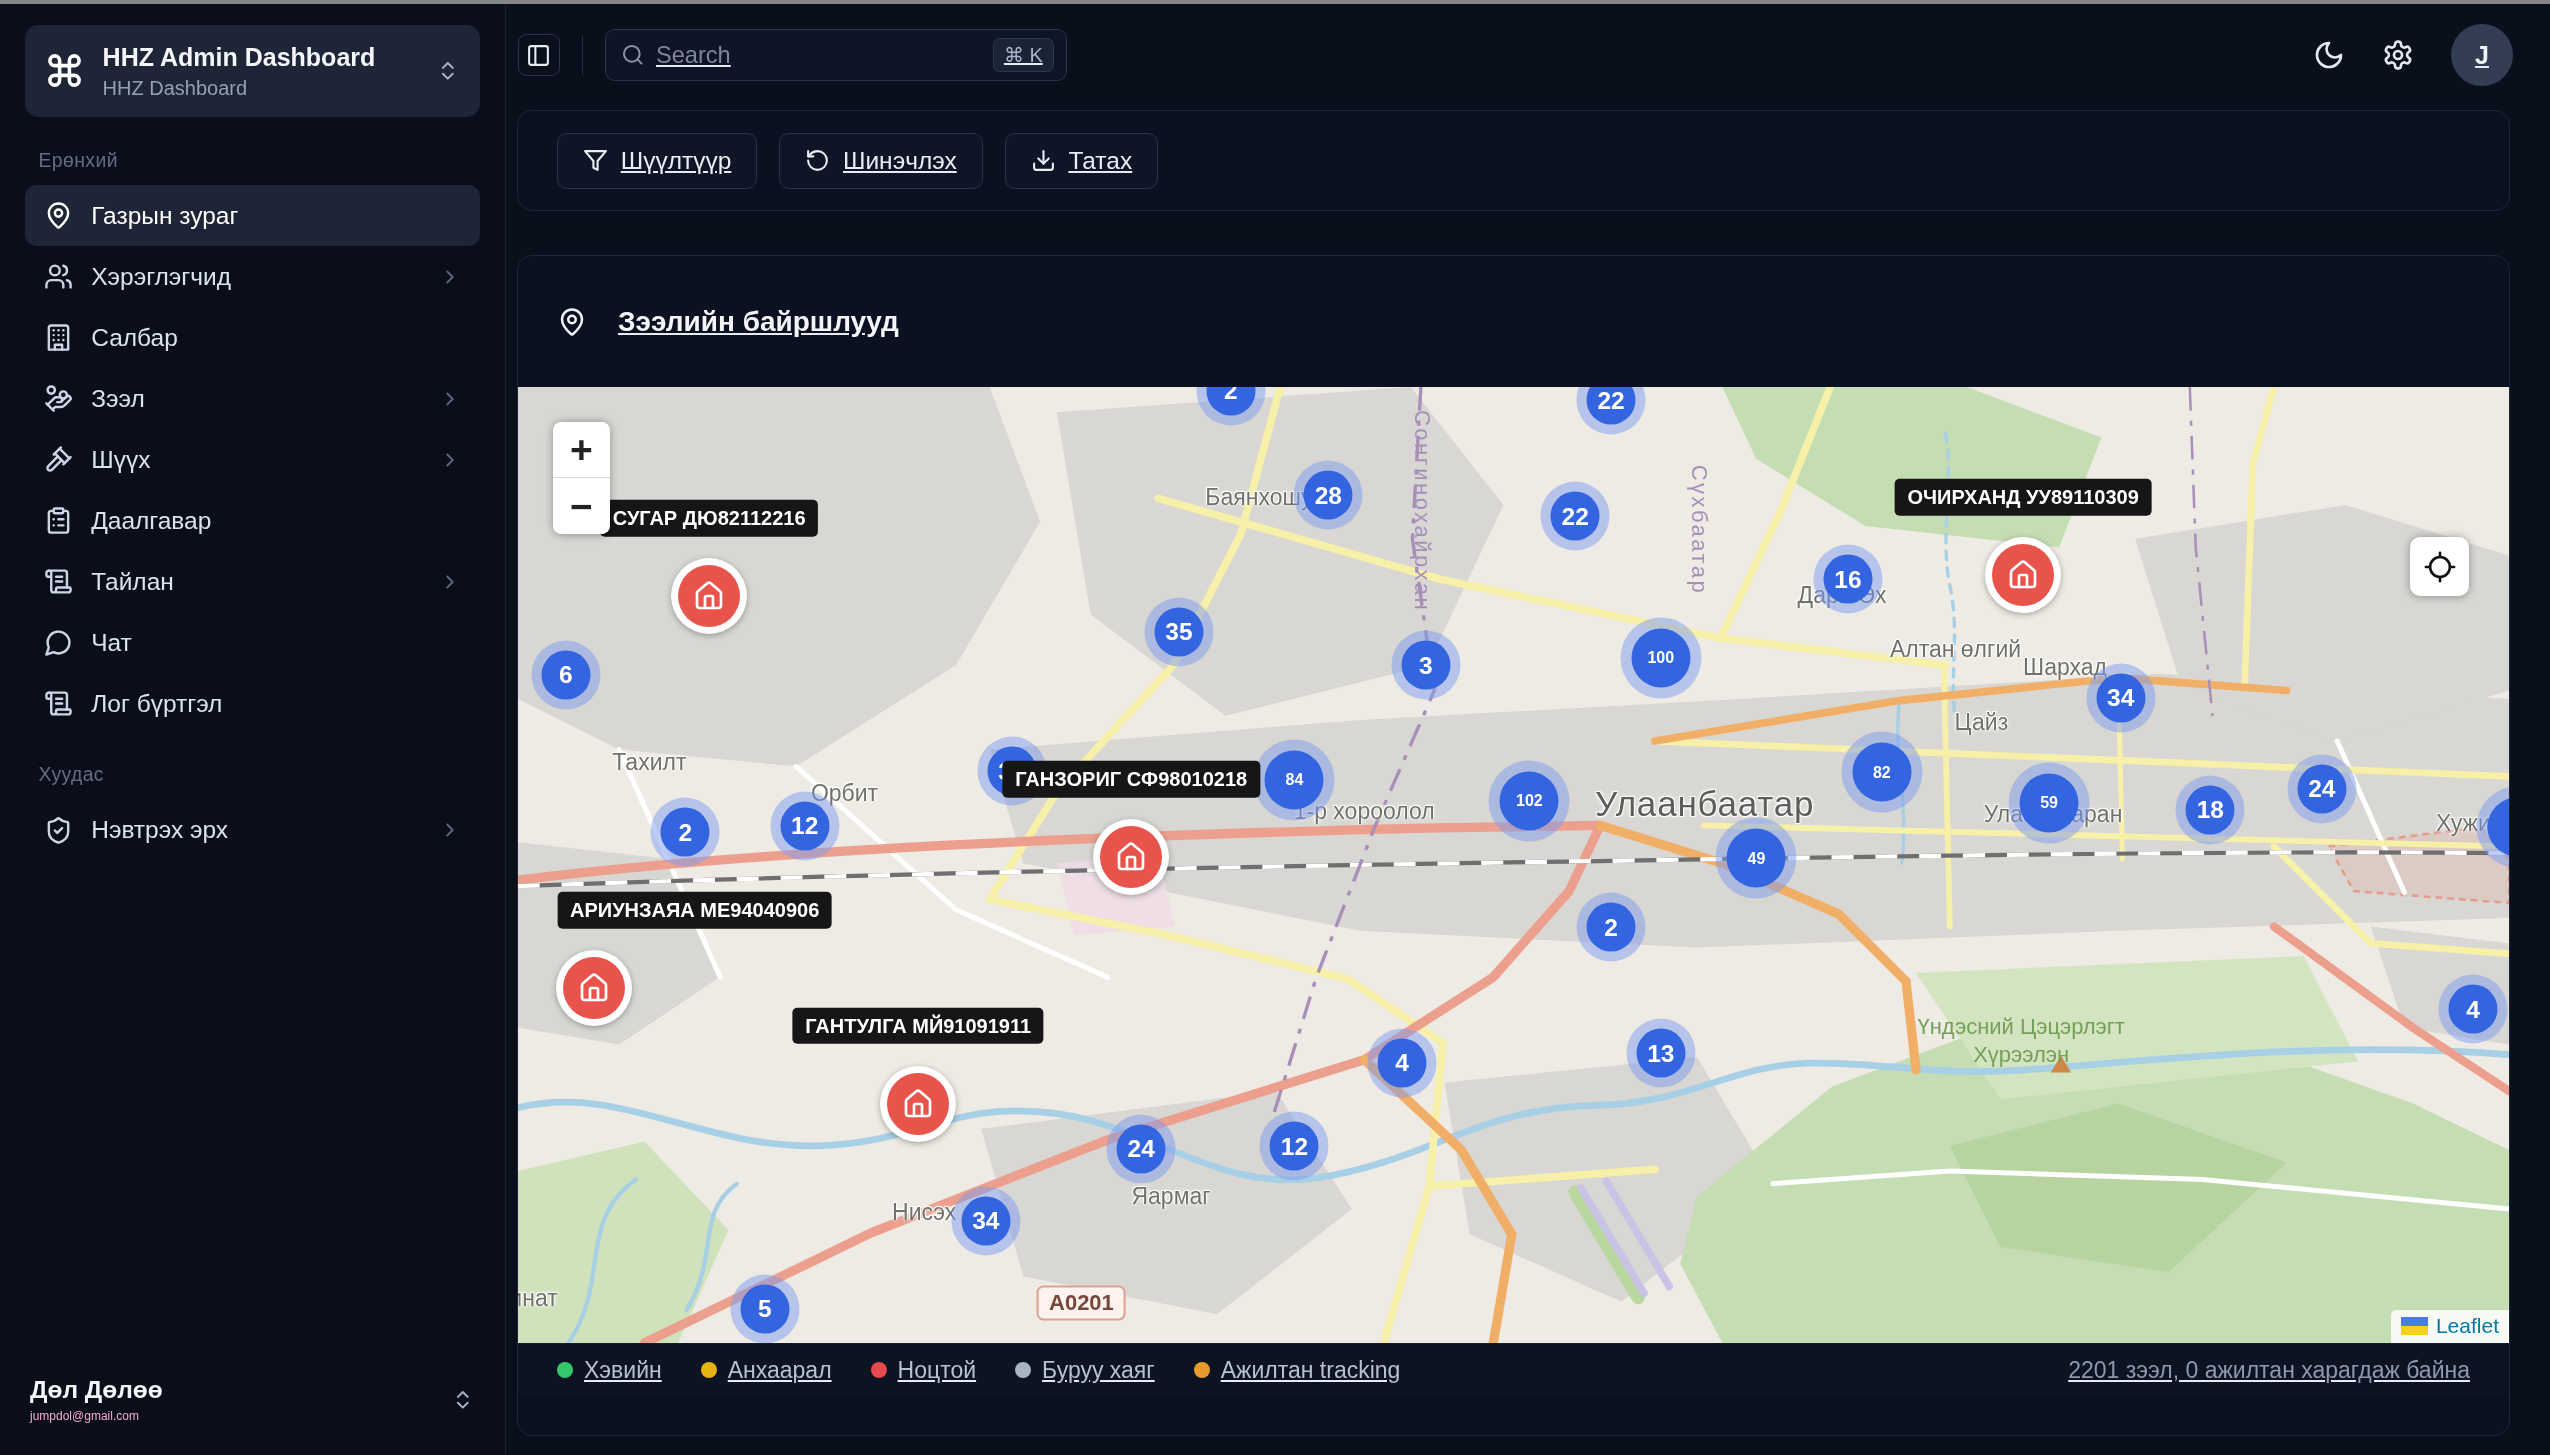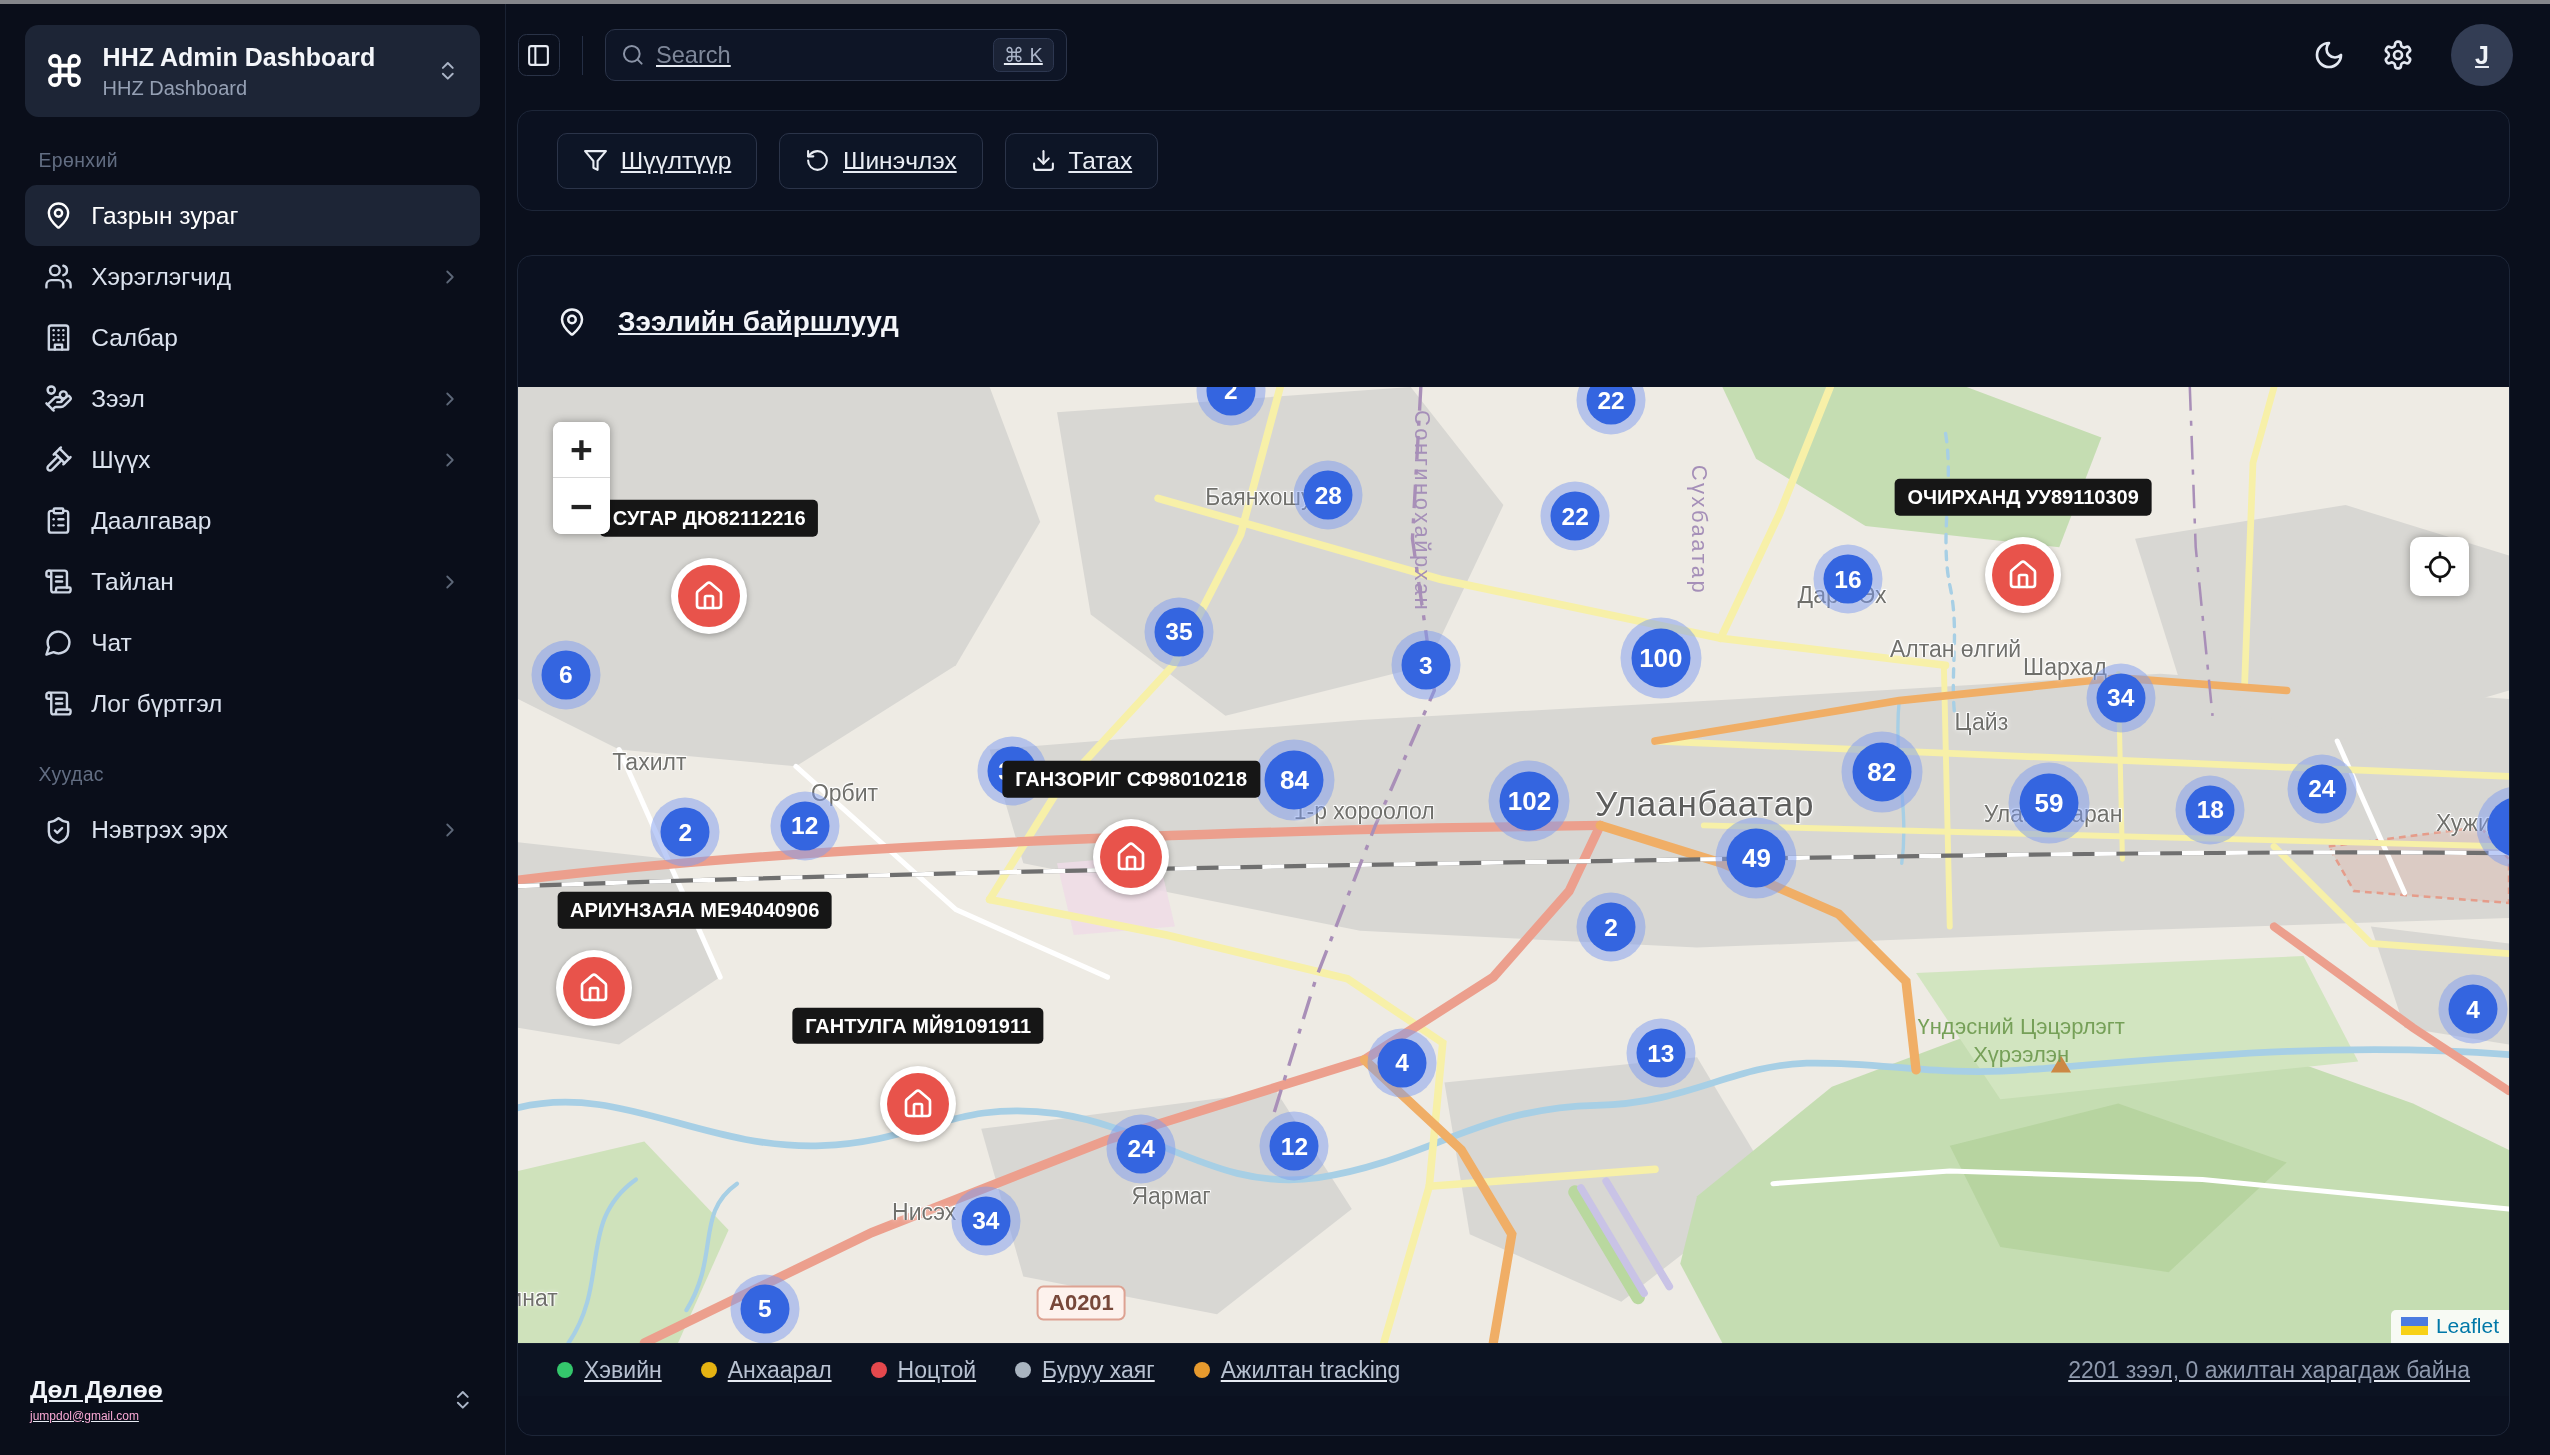--- a/index.html
+++ b/index.html
@@ -33,21 +33,21 @@
   .nav-item {
     display:flex; align-items:center; gap:18.6px; height:61px; padding:0 18.6px; border-radius:11.8px;
     cursor:pointer; color:#dbe2ee;
   }
   .nav-item.active { background:#1d2536; color:#ffffff; }
   .nav-item .nav-ico { color:#cdd5e3; flex:0 0 auto; }
   .nav-item.active .nav-ico { color:#ffffff; }
   .nav-label { font-size:24.5px; flex:1; white-space:nowrap; }
   .nav-chev { color:#5d6ptr78; color:#5d6778; flex:0 0 auto; }
 
-  .side-user { display:flex; align-items:center; gap:33px; padding:8.4px 5px; cursor:pointer;text-decoration:underline; }
+  .side-user { display:flex; align-items:center; gap:33px; padding:8.4px 5px; cursor:pointer; }
   .side-user-text { flex:1; min-width:0; }
   .side-user-name { font-size:24.5px; font-weight:bold; color:#f2f5fa; }
   .side-user-email { font-size:12px; color:#f9a8d4; margin-top:4.2px; }
 
   
   .main { flex:1; display:flex; flex-direction:column; min-width:0;text-decoration:underline; }
   .topbar { height:110px; display:flex; align-items:center; padding:0 37px 0 11.8px; gap:0; }
   .tb-toggle {
     width:42px; height:42px; border:0.8px solid #2a3347; border-radius:8.4px; background:transparent;
     display:flex; align-items:center; justify-content:center; color:#e7ebf3; cursor:pointer;
@@ -104,21 +104,21 @@
   .road-badge { position:absolute; transform:translate(-50%,-50%); background:#fdf2ed; border:2.5px solid #dda镇; border:2.5px solid #dda292;
     border-radius:6.7px; padding:2.5px 10px; font-size:22px; font-weight:bold; color:#77483a; }
 
   .cluster { position:absolute; transform:translate(-50%,-50%); border-radius:50%;
     background:rgba(125,156,240,.5); display:flex; align-items:center; justify-content:center; cursor:pointer; }
   .cluster.m { width:69px; height:69px; }
   .cluster.l { width:81px; height:81px; }
   .cluster-inner { border-radius:50%; background:#3465e0; color:#fff; font-weight:bold;
     display:flex; align-items:center; justify-content:center; }
   .cluster.m .cluster-inner { width:49px; height:49px; font-size:24.5px; }
-  .cluster.l .cluster-inner { width:59px; height:59px; font-size:26px; }
+  .cluster.l .cluster-inner { width:59px; height:59px; font-size:16px; }
 
   .pin { position:absolute; transform:translate(-50%,-50%); width:76px; height:76px; border-radius:50%;
     background:#ffffff; display:flex; align-items:center; justify-content:center; cursor:pointer;
     box-shadow:0 1.7px 6.7px rgba(0,0,0,.3); }
   .pin-inner { width:62px; height:62px; border-radius:50%; background:#e8534b; color:#fff;
     display:flex; align-items:center; justify-content:center; }
   .pin-label { position:absolute; background:#161616; color:#fff; font-size:20px; font-weight:bold;
     padding:6.7px 12.7px; border-radius:5px; white-space:nowrap; pointer-events:none; z-index:8; }
 
   .zoom-ctrl { position:absolute; left:35px; top:35px; width:57px; background:#fff; border-radius:8.4px;

